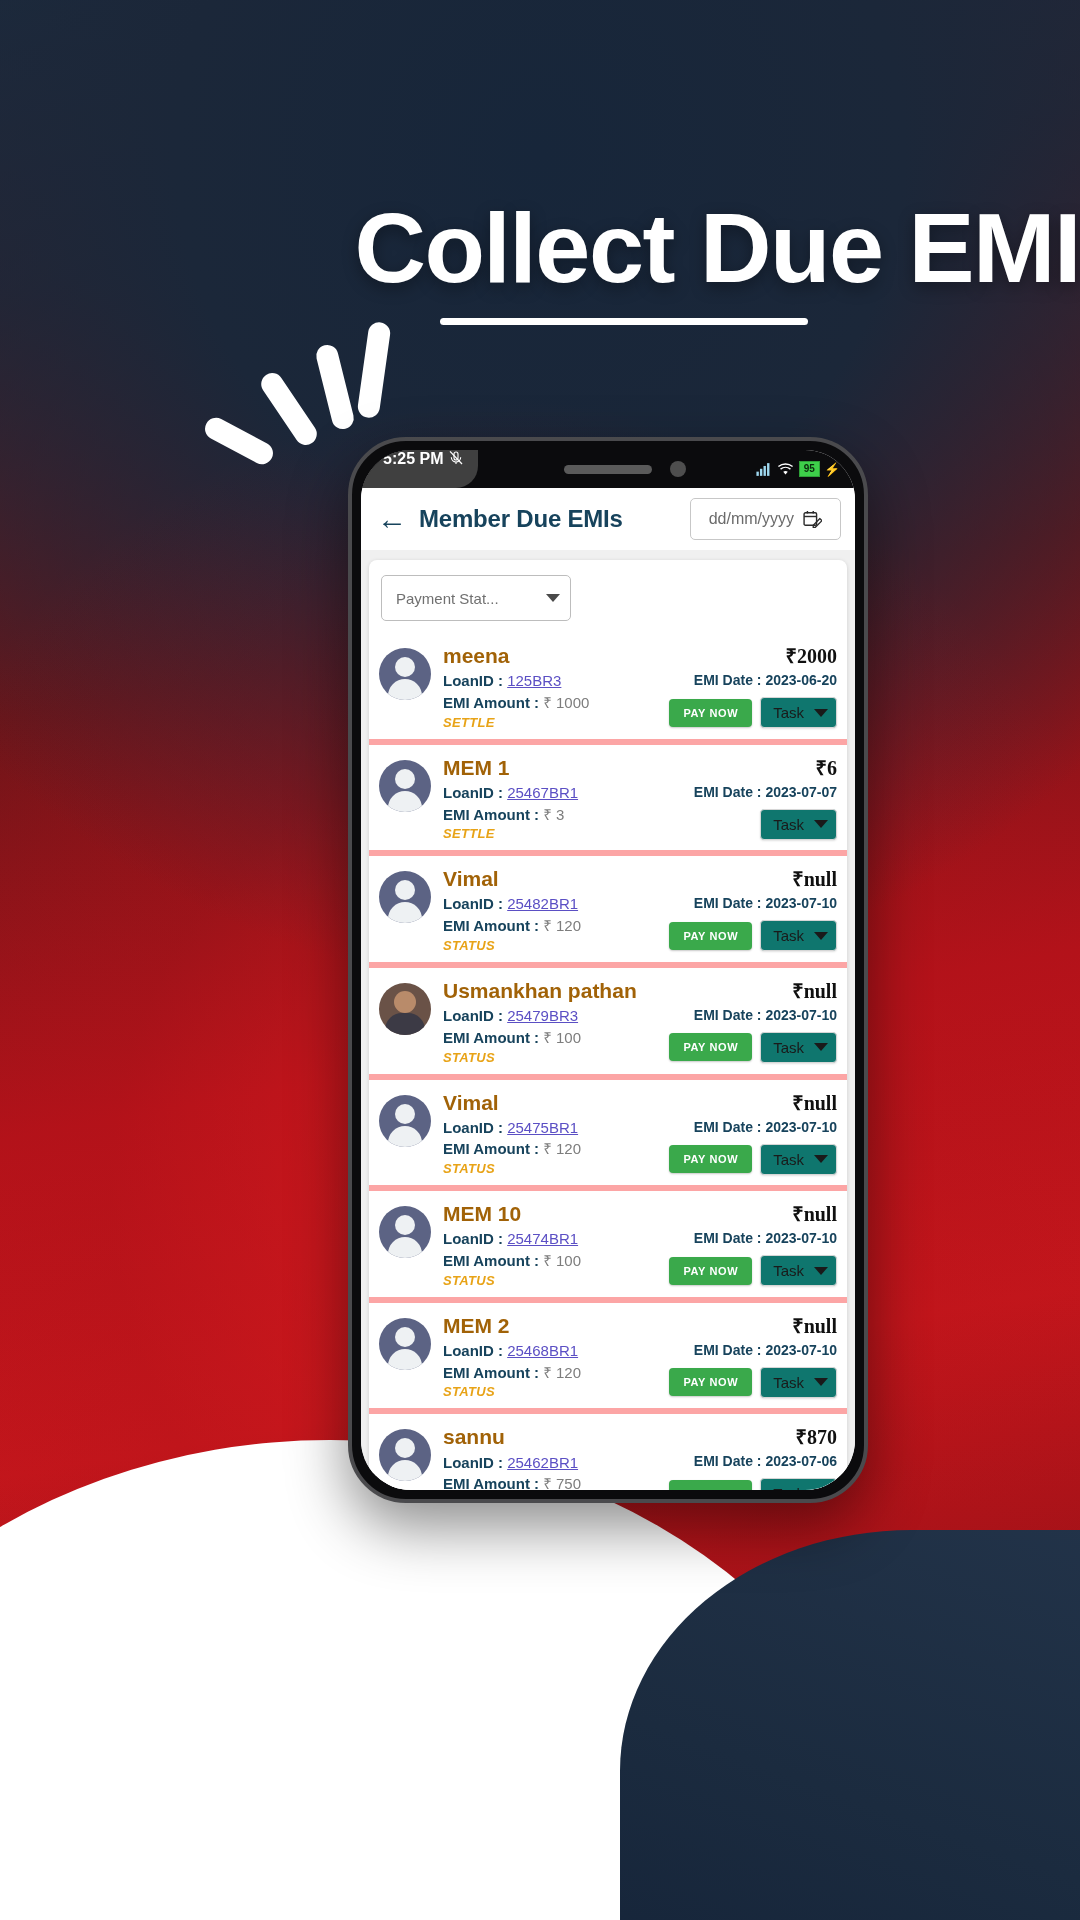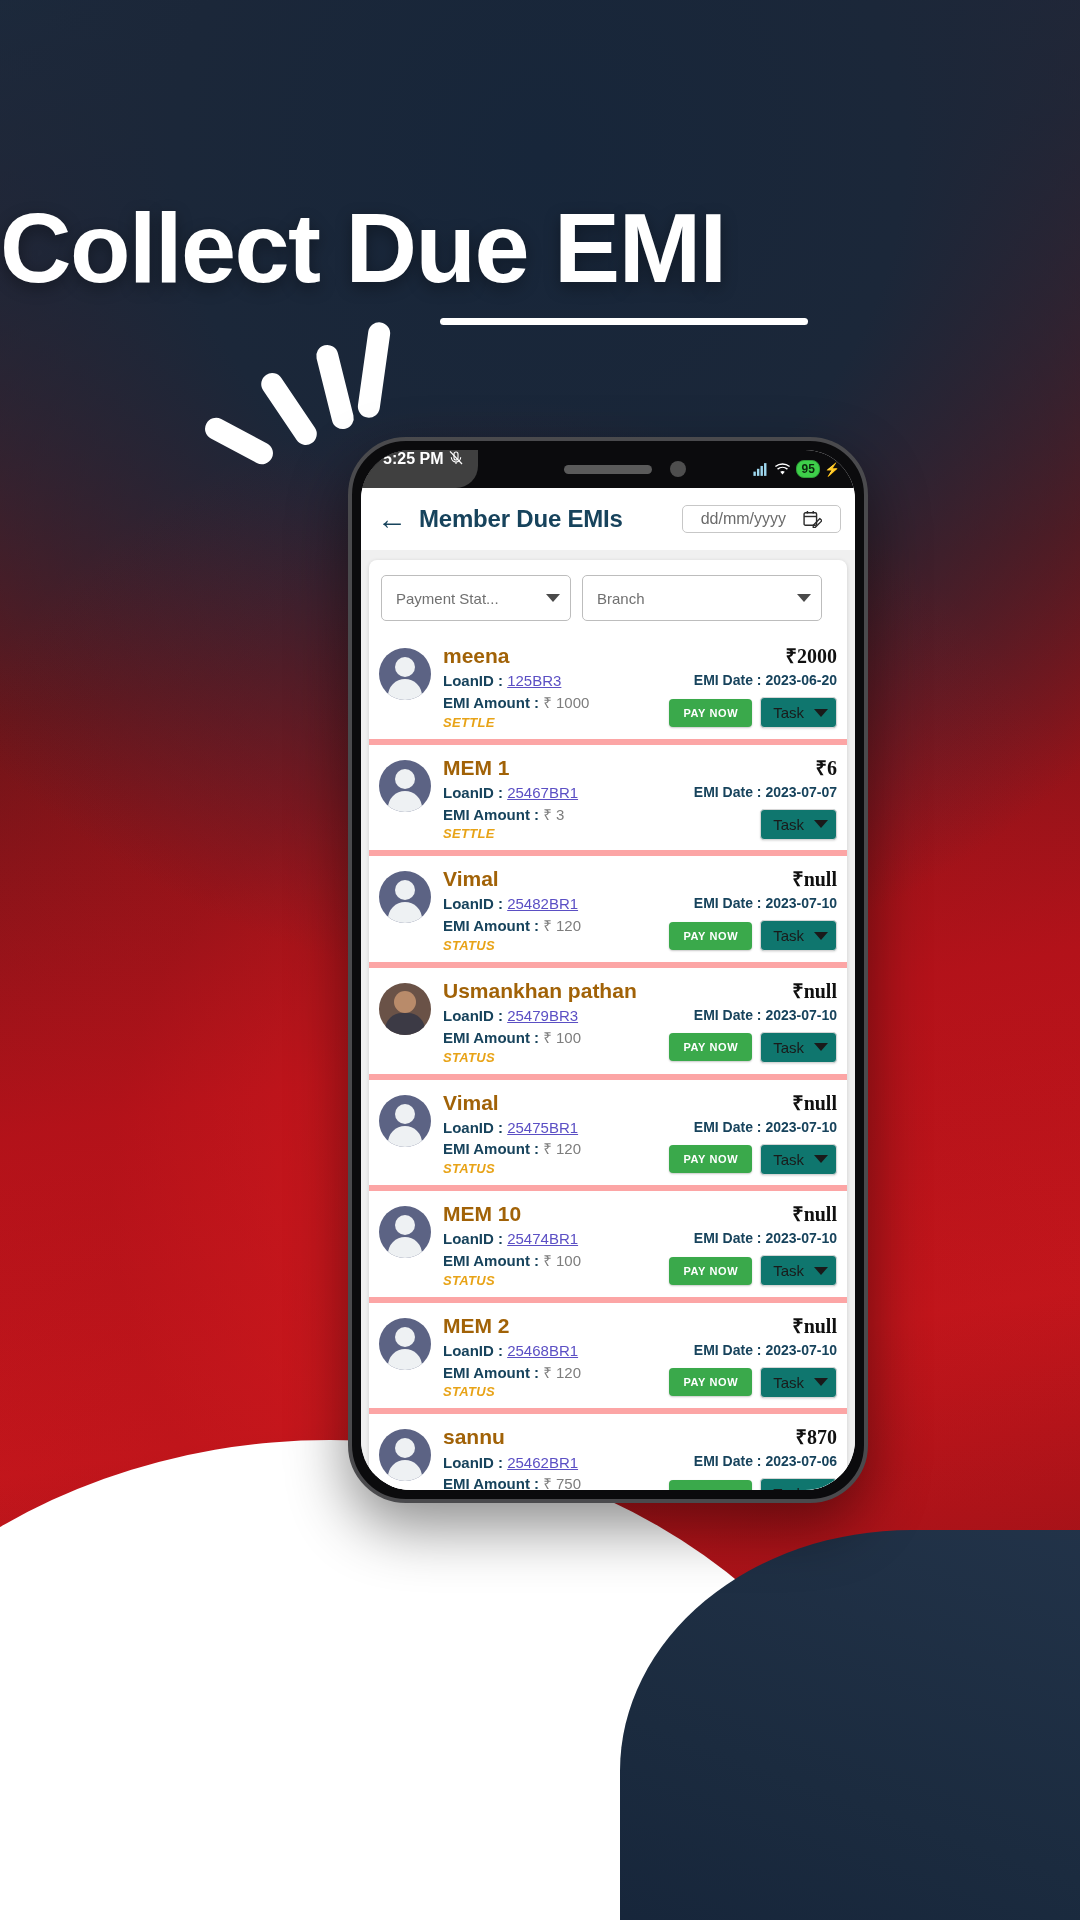--- a/index.html
+++ b/index.html
@@ -32,21 +32,21 @@
     position: absolute;
     right: -60px; bottom: -40px;
     width: 520px; height: 430px;
     background: linear-gradient(200deg, #223349 0%, #1b2b3f 60%, #16253a 100%);
     border-radius: 56% 0 0 0;
   }
 
   
   .headline-wrap {
     position: absolute; top: 196px; left: 0; width: 1080px;
-    text-align: left;
+    text-align: right;
   }
   .headline {
     font-size: 99px;
     font-weight: bold;
     color: #ffffff;
     letter-spacing: -1.5px;
     line-height: 1.05;
     text-shadow: 0 5px 16px rgba(0,0,0,0.35);
   }
   .headline-rule {
@@ -119,22 +119,22 @@
     width: 16px; height: 16px; background: #4e4e4e; border-radius: 50%;
   }
   .status-right {
     position: absolute; right: 14px; top: 0; height: 38px;
     display: flex; align-items: center; gap: 5px;
   }
   .sig-icon, .wifi-icon { width: 17px; height: 17px; }
   .battery {
     background: #3ecf4a;
     color: #0b2a0d;
-    font-size: 12px; font-weight: bold;
-    border-radius: 8px;
+    font-size: 10px; font-weight: bold;
+    border-radius: 0;
     padding: 1px 4px;
     border: 1px solid #2ea038;
     line-height: 1.2;
   }
   .bolt { color: #ffffff; font-size: 13px; }
 
   
   .app-header {
     height: 62px;
     background: #ffffff;
@@ -147,22 +147,22 @@
     color: #17435c;
     font-size: 24px;
     font-weight: bold;
     letter-spacing: -0.2px;
     flex: 1;
   }
   .date-field {
     border: 1px solid #c7c7c7;
     border-radius: 5px;
     background: #fff;
-    height: 28px;
-    display: flex; align-items: center; gap: 16px;
+    height: 42px;
+    display: flex; align-items: center; gap: 8px;
     padding: 0 18px;
     min-width: 150px;
   }
   .date-text { color: #6b6b6b; font-size: 16px; }
   .cal-icon { width: 20px; height: 20px; }
 
   
   .content {
     background: #f0f0f0;
     padding: 10px 8px 0 8px;
@@ -355,24 +355,20 @@
     </div>
 
     <div class="content">
       <div class="card">
 
         <div class="filters">
           <div class="select-box f1">
             <span class="select-label">Payment Stat...</span>
             <span class="caret"></span>
           </div>
-          <div class="select-box f2">
-            <span class="select-label">Branch</span>
-            <span class="caret"></span>
-          </div>
         </div>
 
         <div class="list" id="emi-list">
             <div class="row">
     <div class="avatar ring">
       <div class="head"></div>
                 <div class="body"></div>
     </div>
     <div class="rowinfo">
       <div class="member-name">meena</div>

